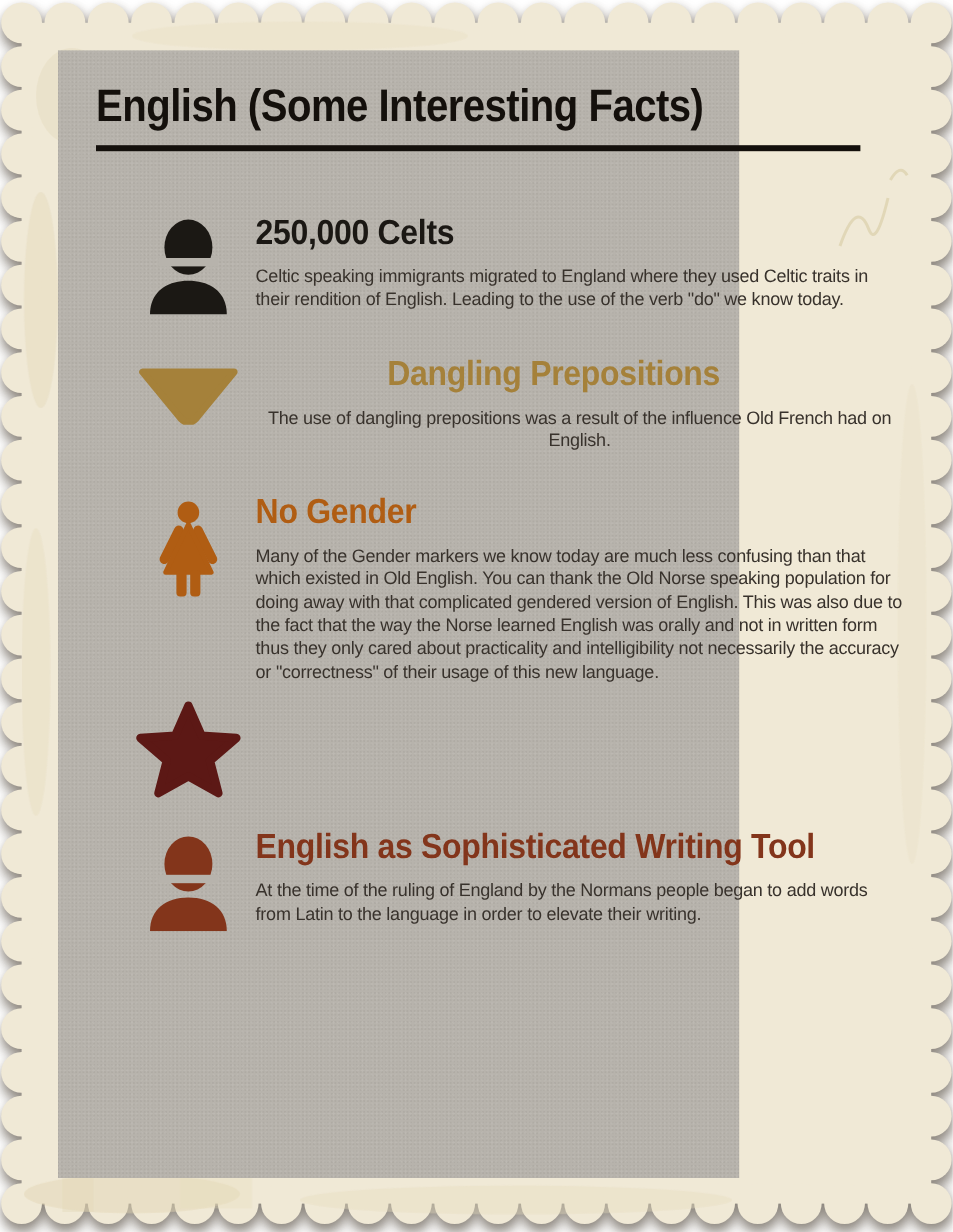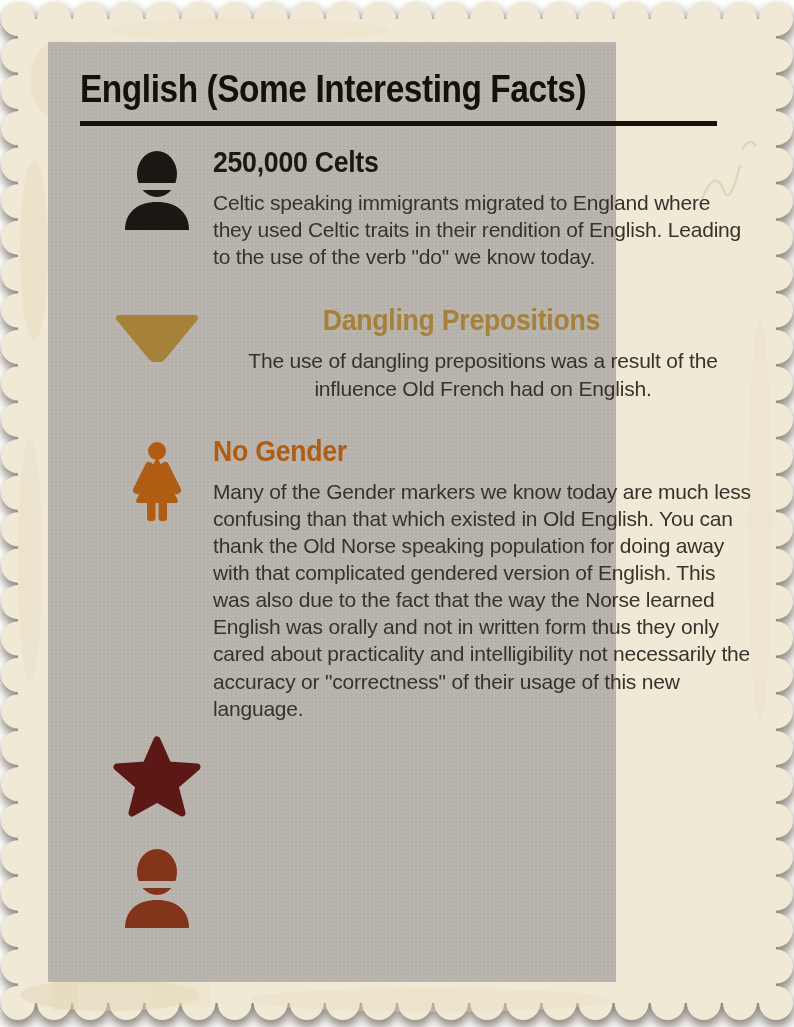--- a/index.html
+++ b/index.html
@@ -48,34 +48,34 @@
     margin:0;
     font-size:29px;
     font-weight:bold;
     line-height:1.15;
     letter-spacing:-.3px;
     transform:scaleX(.92);
     transform-origin:left center;
   }
   .row p{
     margin:10px 0 0 0;
-    font-size:21px;
+    font-size:15px;
     line-height:1.29;
     color:#38322c;
     letter-spacing:-.2px;
   }
 
   
   .c-black{color:#1b1814;}
   .c-gold{color:#a5813a;}
   .c-orange{color:#b05d13;}
   .c-maroon{color:#5c1815;}
   .c-brick{color:#83351b;}
 
-  #row-celts{margin-top:20px;}
+  #row-celts{margin-top:52px;}
   #row-prepositions{margin-top:34px;text-align:center;}
   #row-gender{margin-top:33px;}
   #row-words{margin-top:14px;}
   #row-writing{margin-top:22px;}
 
   .icon-cell svg{display:block;}
   .mt4{margin-top:4px;} .mt10{margin-top:10px;} .mt6{margin-top:6px;} .mt0{margin-top:0;}
 </style>
 </head>
 <body>
@@ -253,15 +253,19 @@
   </div>
 
   <div class="row" id="row-writing">
     <div class="icon-cell c-brick">
       <svg class="mt6" width="70" height="80" viewBox="0 0 70 80">
         <ellipse cx="35" cy="24" rx="20" ry="23" fill="currentColor"></ellipse>
         <rect x="10" y="33" width="50" height="7" fill="#b7b3ac"></rect>
         <path d="M3,80 C3,62 16,52 35,52 C54,52 67,62 67,80 Z" fill="currentColor"></path>
       </svg>
     </div>
+    <div class="text-cell">
+      <h2 class="c-brick">English as Sophisticated Writing Tool</h2>
+      <p>At the time of the ruling of England by the Normans people began to add words from Latin to the language in order to elevate their writing.</p>
+    </div>
   </div>
 
 </div>
 
 </body></html>

